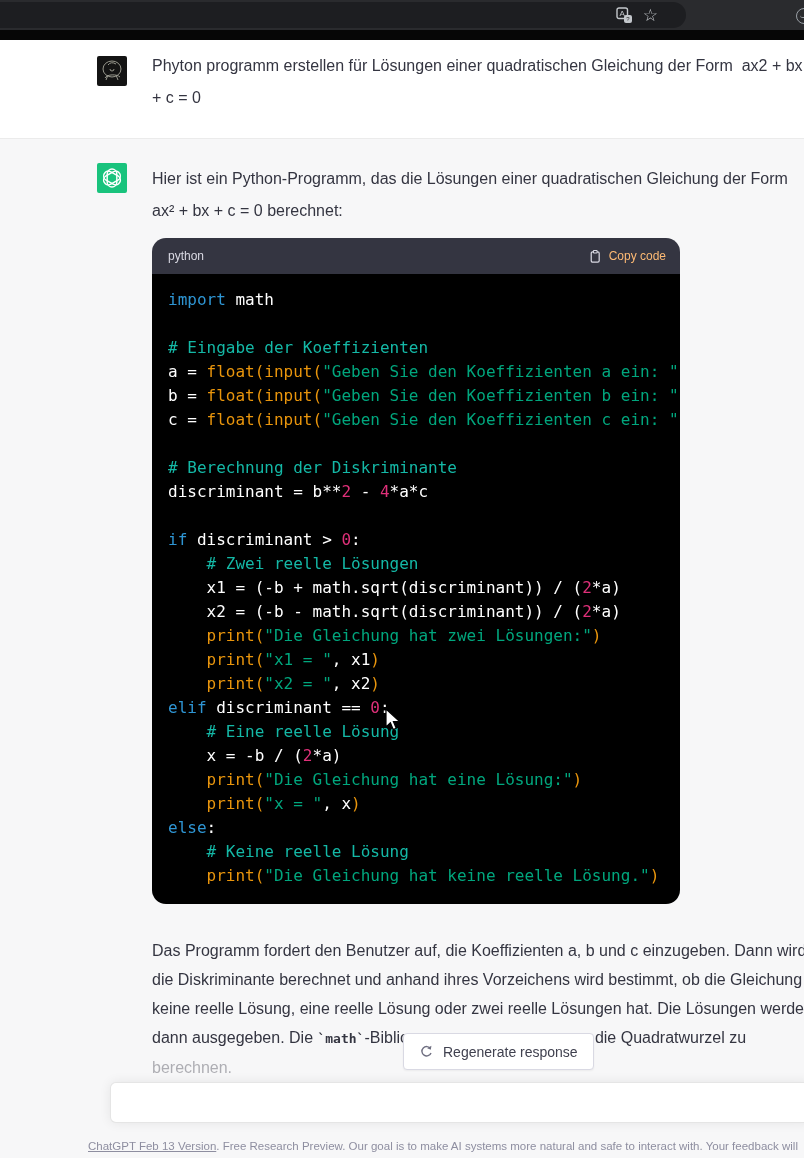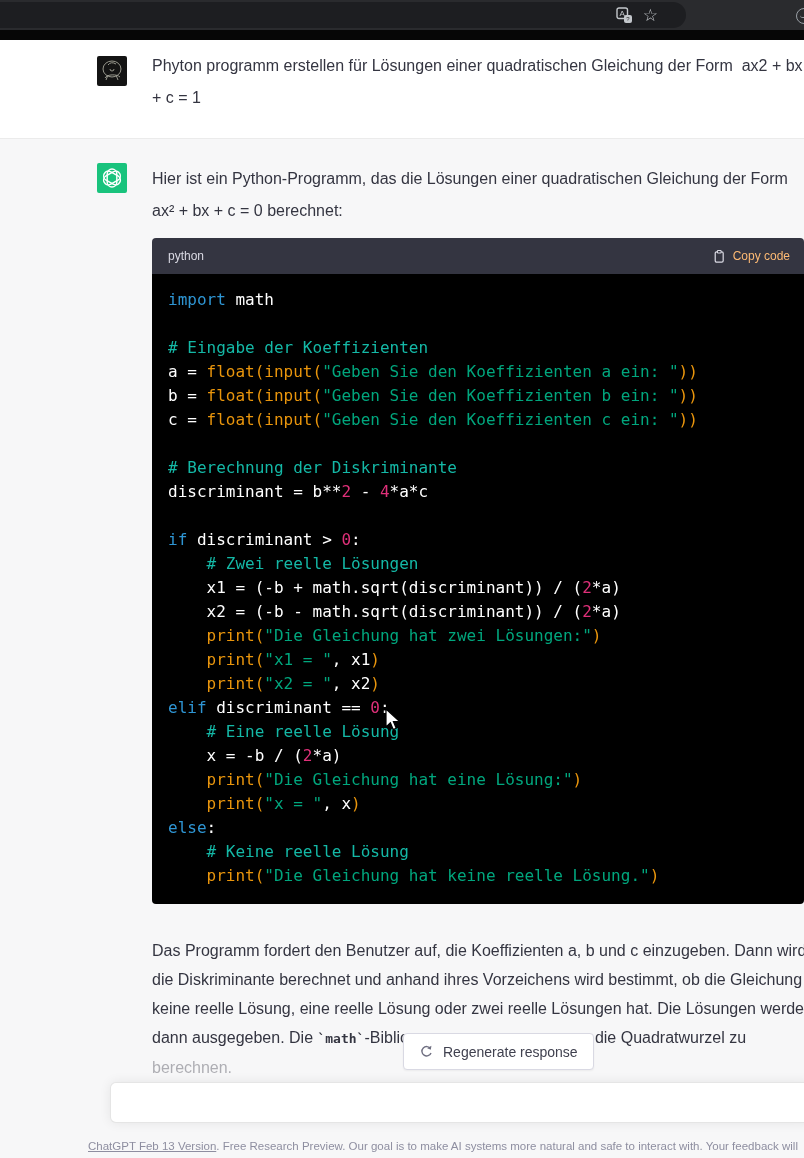--- a/index.html
+++ b/index.html
@@ -24,21 +24,21 @@
 
   .avatar { position:absolute; left:97px; width:30px; height:30px; border-radius:2px; overflow:hidden; }
   .avatar-user { top:16px; background:#141414; }
   .avatar-bot { top:23px; background:#19c37d; display:flex; align-items:center; justify-content:center; }
 
   .msg-text { position:absolute; left:152px; width:652px; color:#343541; font-size:16px; line-height:32px; white-space:pre-wrap; }
   .user-text { top:10px; }
   .intro-text { top:23px; }
 
   
-  .code-block { position:absolute; left:152px; top:98px; width:652px; border-radius:4px; overflow:hidden; }
+  .code-block { position:absolute; left:152px; top:98px; width:528px; border-radius:14px; overflow:hidden; }
   .code-header { height:36px; background:#343541; display:flex; align-items:center; justify-content:space-between; padding:0 14px 0 16px; }
   .code-lang { color:#d9d9e3; font-size:12px; }
   .copy-btn { display:flex; align-items:center; gap:7px; color:#fdba74; font-size:12px; cursor:pointer; }
   .code-body { background:#000000; padding:14px 16px 16px 16px; font-family:"DejaVu Sans Mono", monospace; font-size:16px; line-height:24px; }
   .code-line { height:24px; white-space:pre; }
   .tok-p { color:#ffffff; }
   .tok-k { color:#2e95d3; }
   .tok-f { color:#e9950c; }
   .tok-s { color:#00a67d; }
   .tok-n { color:#df3079; }
@@ -86,21 +86,21 @@
       <svg width="30" height="30" viewBox="0 0 30 30">
         <g fill="none" stroke="#b9b9ac" stroke-width="1" opacity="0.8">
           <ellipse cx="15" cy="13" rx="9" ry="8"></ellipse>
           <path d="M8 22 C 10 18, 20 18, 23 21"></path>
           <path d="M11 9 q3 -4 8 -1"></path>
           <path d="M9 24 l2 -5 M21 24 l-2 -5"></path>
           <path d="M13 13 a2 2 0 1 0 4 0"></path>
         </g>
       </svg>
     </div>
-    <div class="msg-text user-text"><span>Phyton programm erstellen für Lösungen einer quadratischen Gleichung der Form  ax2 + bx</span><br><span>+ c = 1</span></div>
+    <div class="msg-text user-text"><span>Phyton programm erstellen für Lösungen einer quadratischen Gleichung der Form  ax2 + bx</span><br><span>+ c = 0</span></div>
   </div>
 
   <div class="row-assistant">
     <div class="avatar avatar-bot">
       <svg width="22" height="22" viewBox="0 0 32 32">
         <g fill="none" stroke="#ffffff" stroke-width="2.1">
           <rect x="9" y="3" width="14" height="26" rx="7" transform="rotate(0 16 16)"></rect>
           <rect x="9" y="3" width="14" height="26" rx="7" transform="rotate(60 16 16)"></rect>
           <rect x="9" y="3" width="14" height="26" rx="7" transform="rotate(120 16 16)"></rect>
         </g>

